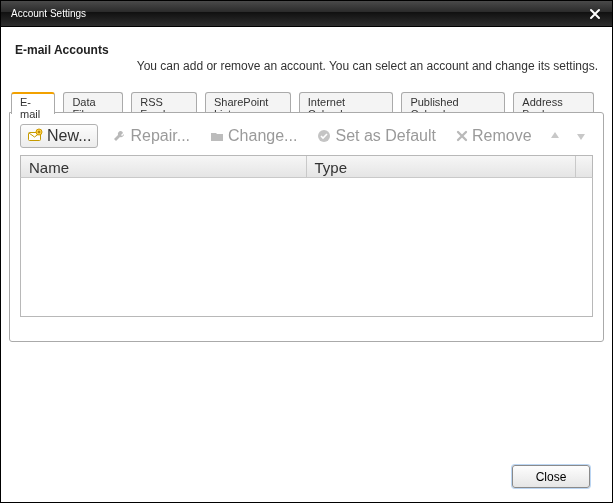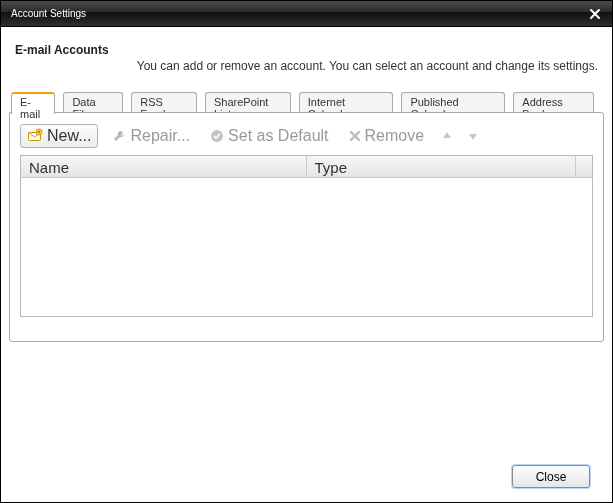--- a/index.html
+++ b/index.html
@@ -216,20 +216,28 @@
           <span>
             <svg width="14" height="14" viewBox="0 0 14 14">
                 <path d="M9 2a3 3 0 0 0-3 4L2 10l2 2 4-4a3 3 0 0 0 4-3l-2 2-1-1 2-2a3 3 0 0 0-2-2z" fill="#b9b9b9"></path>
               </svg>
           </span>
           <span>Repair...</span>
         </span>
         <span class="toolbtn">
           <span>
             <svg width="14" height="14" viewBox="0 0 14 14">
+                <path d="M1 4h5l1 1h6v7H1z" fill="#bcbcbc"></path>
+              </svg>
+          </span>
+          <span>Change...</span>
+        </span>
+        <span class="toolbtn">
+          <span>
+            <svg width="14" height="14" viewBox="0 0 14 14">
                 <circle cx="7" cy="7" r="6" fill="#c4c4c4"></circle>
                 <path d="M4 7l2 2 4-4" stroke="#fff" stroke-width="1.6" fill="none"></path>
               </svg>
           </span>
           <span>Set as Default</span>
         </span>
         <span class="toolbtn">
           <span>
             <svg width="12" height="12" viewBox="0 0 12 12">
                 <path d="M2 2L10 10M10 2L2 10" stroke="#b9b9b9" stroke-width="2.3" stroke-linecap="round"></path>

